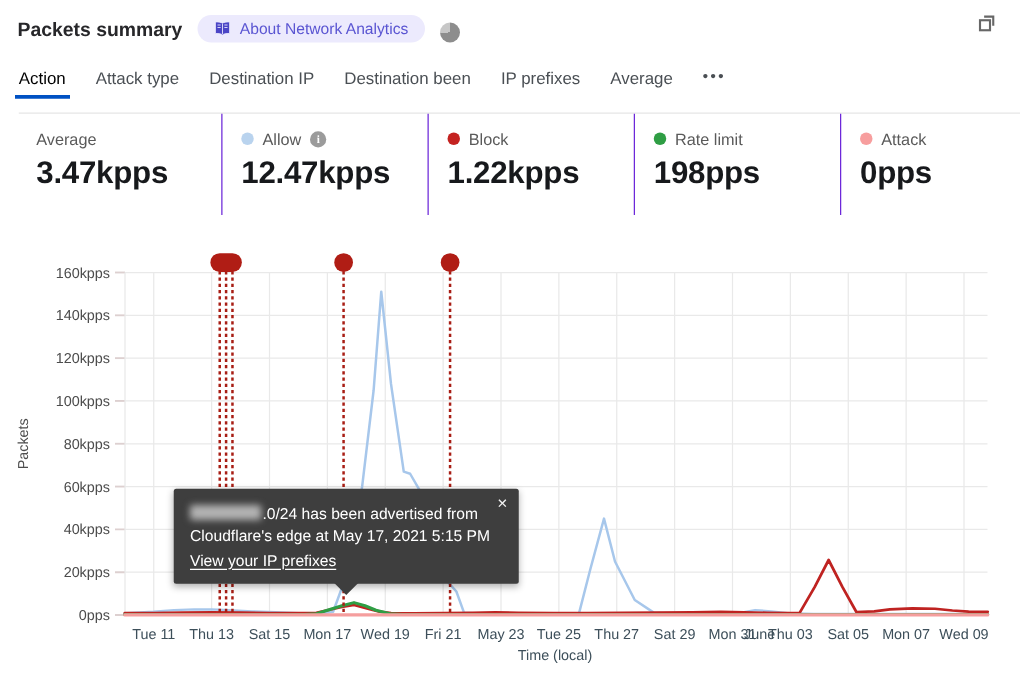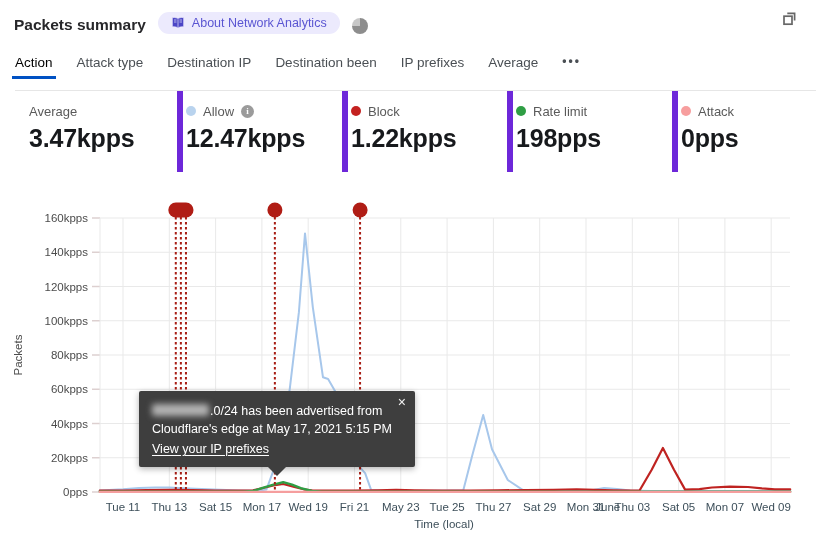--- a/index.html
+++ b/index.html
@@ -31,21 +31,21 @@
             border:1.5px solid #1f8446; position:relative; cursor:pointer; }
   .knob { position:absolute; top:0.5px; right:1px; width:20px; height:20px; border-radius:50%;
           background:#fff; border:1px solid #9aa; }
 
   
   .stats { position:absolute; top:90px; left:15px; width:816px; height:82px;
            border-top:1px solid #e6e6e6; display:flex; padding-left:14px; }
   .stat { padding-top:13px; }
   .stat:nth-child(1) { width:148px; }
   .stat:nth-child(2), .stat:nth-child(3), .stat:nth-child(4) { width:165px; }
-  .stat + .stat { border-left:6px solid #6d28d9; padding-left:3px; }
+  .stat + .stat { border-left:1px solid #6d28d9; padding-left:15px; }
   .stat-head { display:flex; align-items:center; gap:7px; height:14px; }
   .dot { width:10px; height:10px; border-radius:50%; flex:none; }
   .stat-label { font-size:13px; color:#5a5a5a; }
   .info { width:13px; height:13px; border-radius:50%; background:#9b9b9b; color:#fff;
           font-size:9px; font-weight:700; display:flex; align-items:center; justify-content:center;
           cursor:pointer; font-family:"Liberation Serif", serif; }
   .stat-value { margin-top:6px; font-size:25px; font-weight:700; color:#17191c; letter-spacing:-0.2px; }
 
   
   .chart { position:absolute; top:190px; left:0; }

